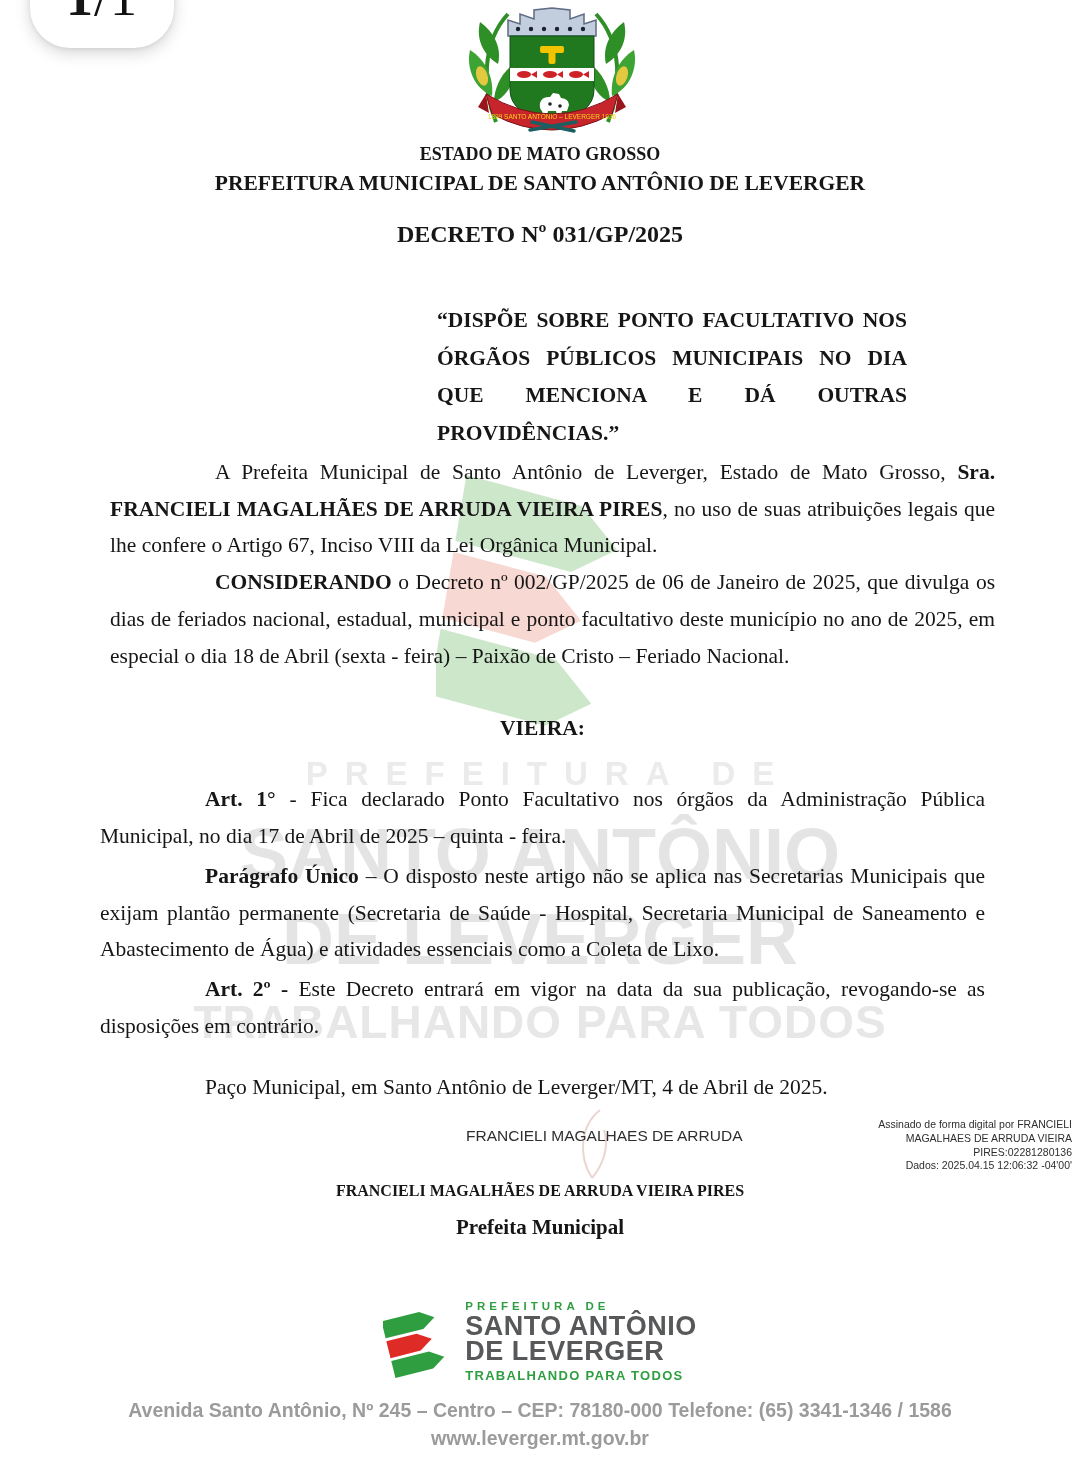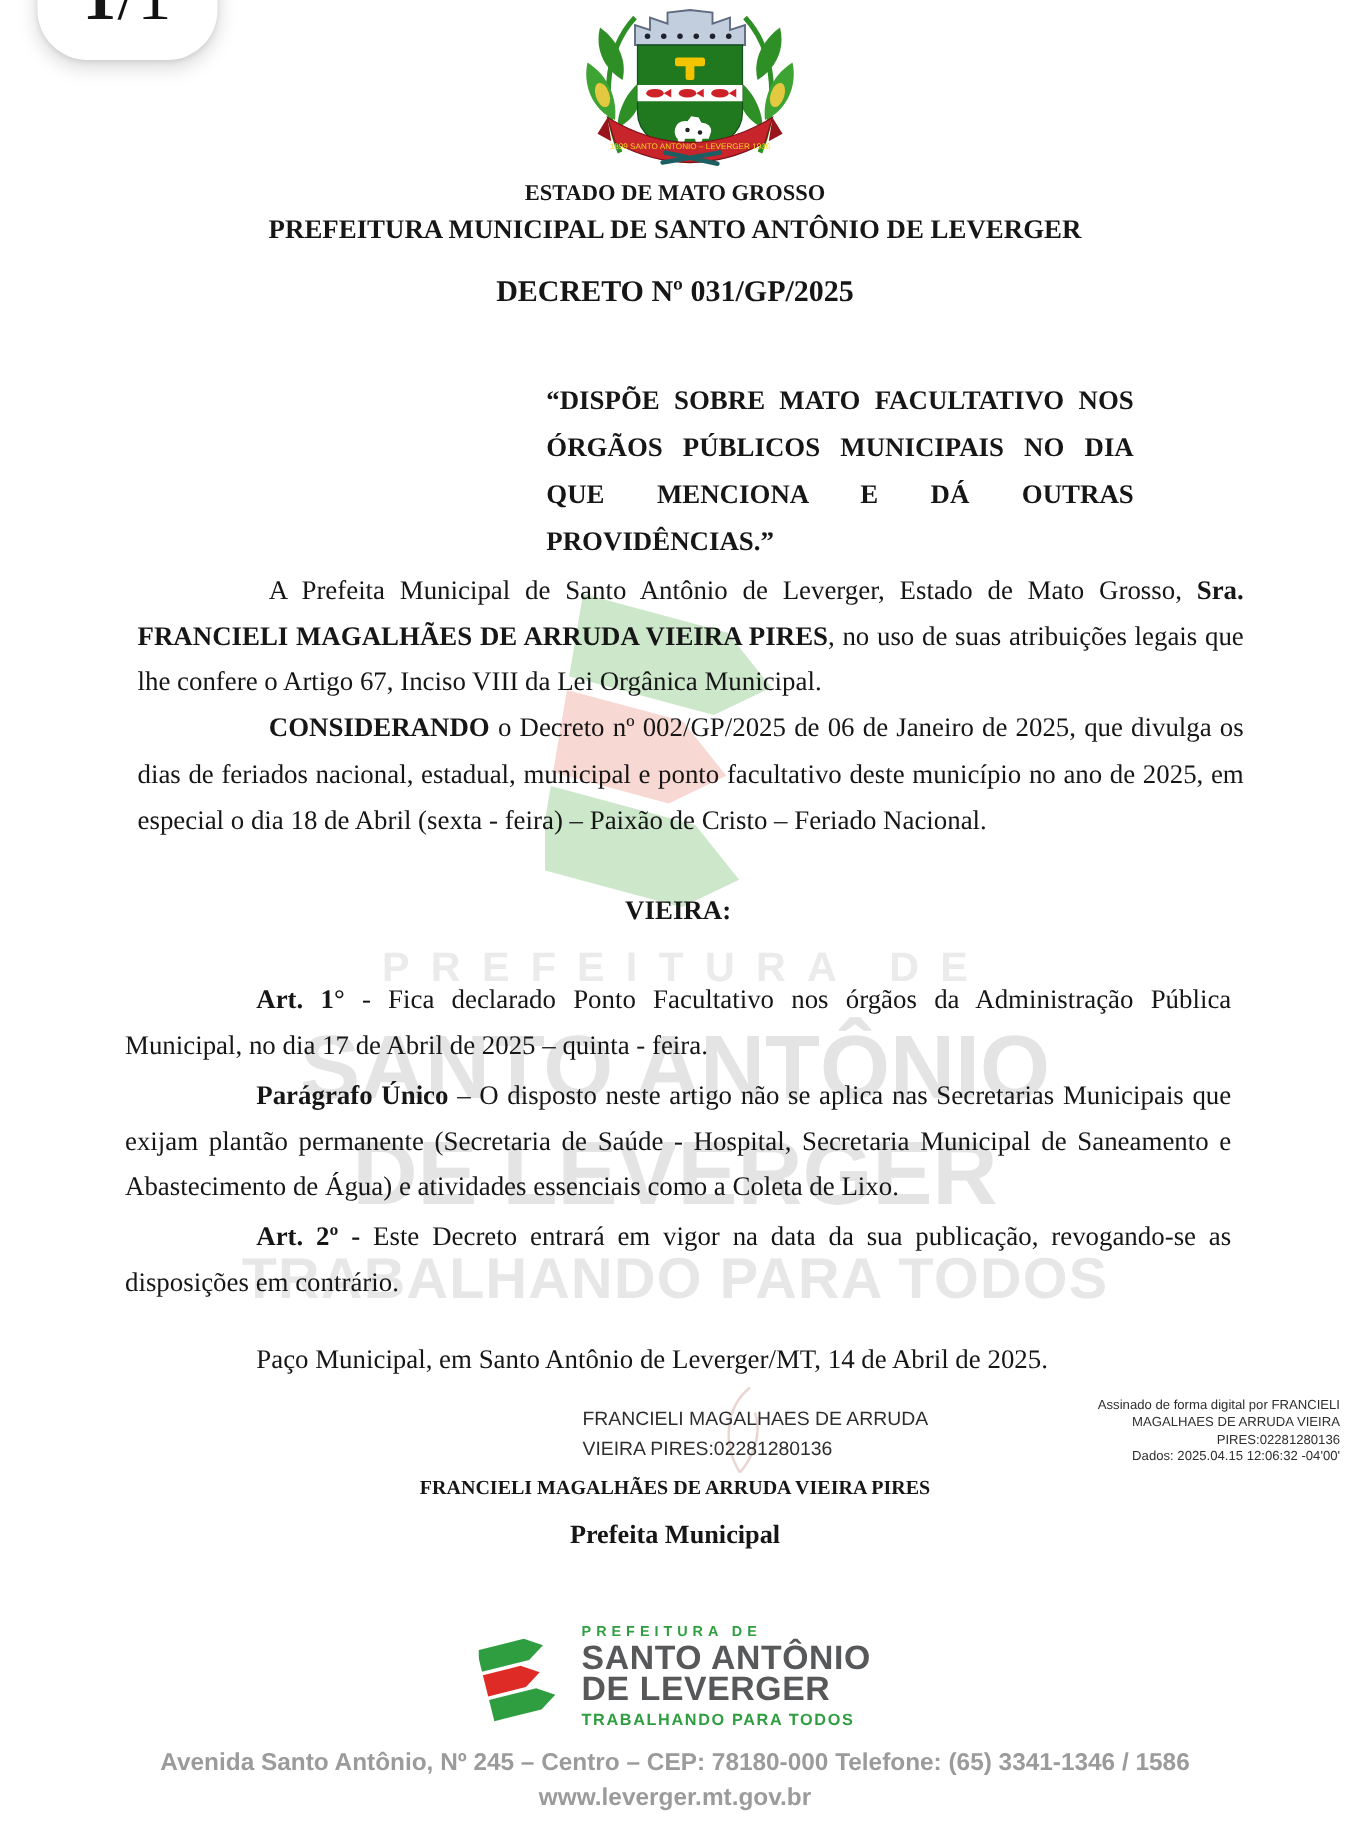--- a/index.html
+++ b/index.html
@@ -161,51 +161,50 @@
           <text x="100" y="117" text-anchor="middle" font-size="6.5" fill="#f7d51d" font-family="Liberation Sans, sans-serif">1899 SANTO ANTONIO – LEVERGER 1936</text>
           <path d="M78,128 L124,120 M80,120 L122,129" stroke="#1c5f63" stroke-width="3.5" stroke-linecap="round"></path>
         </g>
       </svg>
     </div>
 
     <div class="h-state">ESTADO DE MATO GROSSO</div>
     <div class="h-muni">PREFEITURA MUNICIPAL DE SANTO ANTÔNIO DE LEVERGER</div>
     <div class="h-decree">DECRETO Nº 031/GP/2025</div>
 
-    <div class="quote">“DISPÕE SOBRE MATO FACULTATIVO NOS ÓRGÃOS PÚBLICOS MUNICIPAIS NO DIA QUE MENCIONA E DÁ OUTRAS PROVIDÊNCIAS.”</div>
+    <div class="quote">“DISPÕE SOBRE PONTO FACULTATIVO NOS ÓRGÃOS PÚBLICOS MUNICIPAIS NO DIA QUE MENCIONA E DÁ OUTRAS PROVIDÊNCIAS.”</div>
 
     <div class="block preamble">
       <p><span>A Prefeita Municipal de Santo Antônio de Leverger, Estado de Mato Grosso, </span><span class="b">Sra. FRANCIELI MAGALHÃES DE ARRUDA VIEIRA PIRES</span><span>, no uso de suas atribuições legais que lhe confere o Artigo 67, Inciso VIII da Lei Orgânica Municipal.</span></p>
       <p><span class="b">CONSIDERANDO</span><span> o Decreto nº 002/GP/2025 de 06 de Janeiro de 2025, que divulga os dias de feriados nacional, estadual, municipal e ponto facultativo deste município no ano de 2025, em especial o dia 18 de Abril (sexta - feira) – Paixão de Cristo – Feriado Nacional.</span></p>
     </div>
 
     <div class="block decreta">VIEIRA:</div>
 
     <div class="block art1">
       <p><span class="b">Art. 1°</span><span> - Fica declarado Ponto Facultativo nos órgãos da Administração Pública Municipal, no dia 17 de Abril de 2025 – quinta - feira.</span></p>
     </div>
     <div class="block pu">
       <p><span class="b">Parágrafo Único</span><span> – O disposto neste artigo não se aplica nas Secretarias Municipais que exijam plantão permanente (Secretaria de Saúde - Hospital, Secretaria Municipal de Saneamento e Abastecimento de Água) e atividades essenciais como a Coleta de Lixo.</span></p>
     </div>
     <div class="block art2">
       <p><span class="b">Art. 2º -</span><span> Este Decreto entrará em vigor na data da sua publicação, revogando-se as disposições em contrário.</span></p>
     </div>
 
     <div class="block place">
-      <p>Paço Municipal, em Santo Antônio de Leverger/MT, 14 de Abril de 2025.</p>
+      <p>Paço Municipal, em Santo Antônio de Leverger/MT, 4 de Abril de 2025.</p>
     </div>
 
     <div class="sig-swirl">
       <svg width="100" height="75" viewBox="0 0 100 75">
         <path d="M60,2 C40,18 38,48 52,70 M52,70 C62,58 70,40 64,22" stroke="rgba(205,150,140,0.4)" stroke-width="2" fill="none"></path>
       </svg>
     </div>
     <div class="sig-subject">
       <div>FRANCIELI MAGALHAES DE ARRUDA</div>
-      <div>VIEIRA PIRES:02281280136</div>
     </div>
     <div class="sig-details">
       <div>Assinado de forma digital por FRANCIELI</div>
       <div>MAGALHAES DE ARRUDA VIEIRA</div>
       <div>PIRES:02281280136</div>
       <div>Dados: 2025.04.15 12:06:32 -04'00'</div>
     </div>
     <div class="sig-name">FRANCIELI MAGALHÃES DE ARRUDA VIEIRA PIRES</div>
     <div class="sig-role">Prefeita Municipal</div>
 

